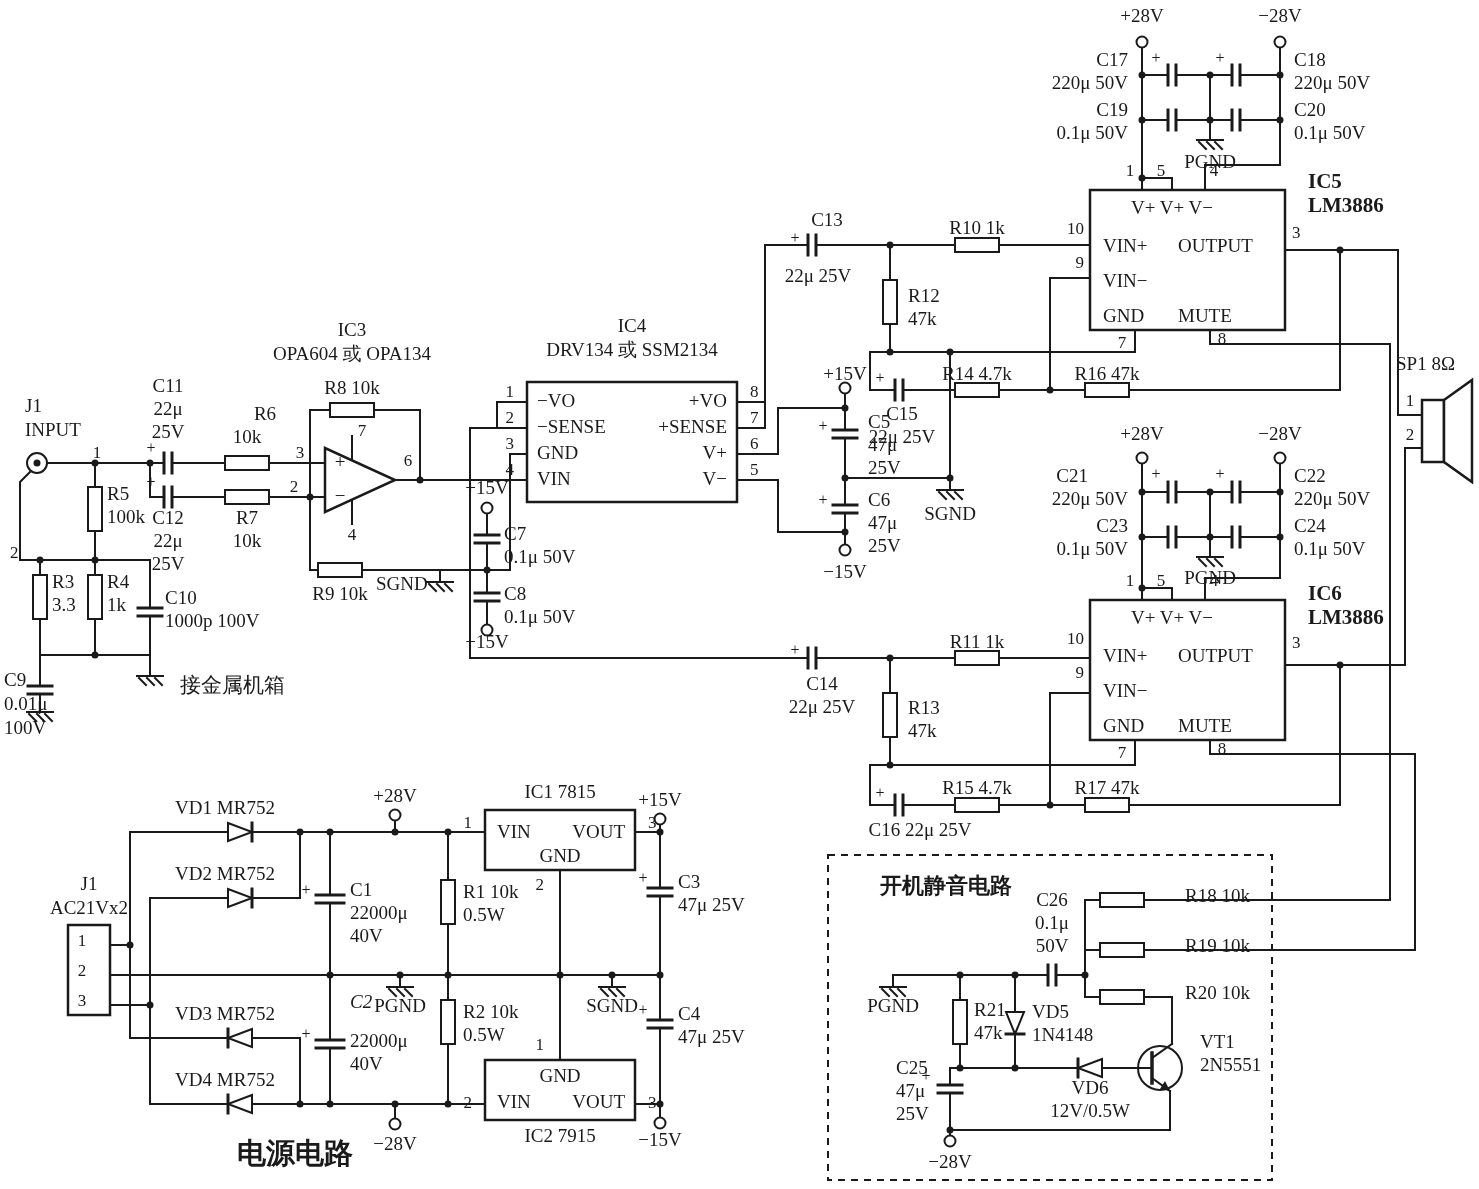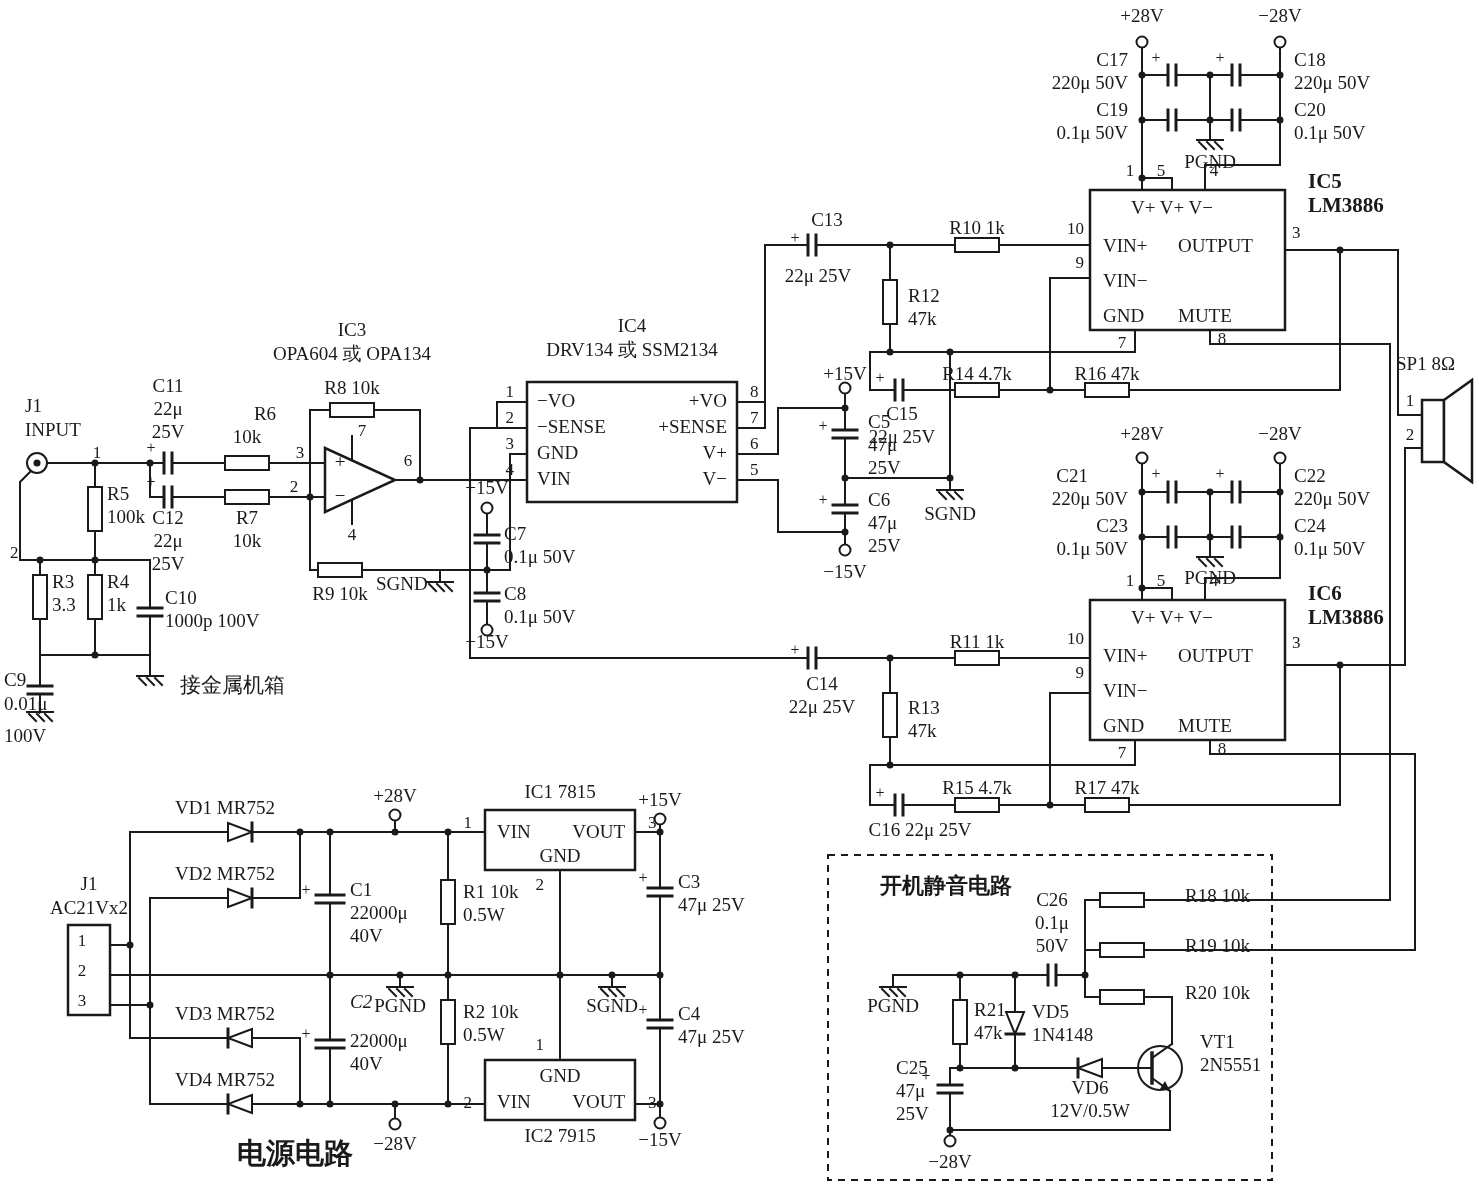--- a/index.html
+++ b/index.html
@@ -545,21 +545,21 @@
       <span class="lbl" style="left: 247px; top: 508px; font-size: 19px; transform: translateX(-50%);">R7</span>
       <span class="lbl" style="left: 247px; top: 531px; font-size: 19px; transform: translateX(-50%);">10k</span>
       <span class="lbl" style="left: 52px; top: 572px; font-size: 19px;">R3</span>
       <span class="lbl" style="left: 52px; top: 595px; font-size: 19px;">3.3</span>
       <span class="lbl" style="left: 107px; top: 572px; font-size: 19px;">R4</span>
       <span class="lbl" style="left: 107px; top: 595px; font-size: 19px;">1k</span>
       <span class="lbl" style="left: 165px; top: 588px; font-size: 19px;">C10</span>
       <span class="lbl" style="left: 165px; top: 611px; font-size: 19px;">1000p 100V</span>
       <span class="lbl" style="left: 4px; top: 670px; font-size: 19px;">C9</span>
       <span class="lbl" style="left: 4px; top: 694px; font-size: 19px;">0.01μ</span>
-      <span class="lbl" style="left: 4px; top: 718px; font-size: 19px; margin-top: 8px;">100V</span>
+      <span class="lbl" style="left: 4px; top: 718px; font-size: 19px;">100V</span>
       <span class="lbl" style="left: 180px; top: 674px; font-size: 21px;">接金属机箱</span>
       <span class="lbl" style="left: 352px; top: 320px; font-size: 19px; transform: translateX(-50%);">IC3</span>
       <span class="lbl" style="left: 352px; top: 344px; font-size: 19px; transform: translateX(-50%);">OPA604 或 OPA134</span>
       <span class="lbl" style="left: 352px; top: 378px; font-size: 19px; transform: translateX(-50%);">R8 10k</span>
       <span class="lbl" style="left: 300px; top: 444px; font-size: 17px; transform: translateX(-50%);">3</span>
       <span class="lbl" style="left: 294px; top: 478px; font-size: 17px; transform: translateX(-50%);">2</span>
       <span class="lbl" style="left: 340px; top: 452px; font-size: 19px; transform: translateX(-50%);">+</span>
       <span class="lbl" style="left: 340px; top: 486px; font-size: 19px; transform: translateX(-50%);">−</span>
       <span class="lbl" style="left: 362px; top: 422px; font-size: 17px; transform: translateX(-50%);">7</span>
       <span class="lbl" style="left: 352px; top: 526px; font-size: 17px; transform: translateX(-50%);">4</span>

